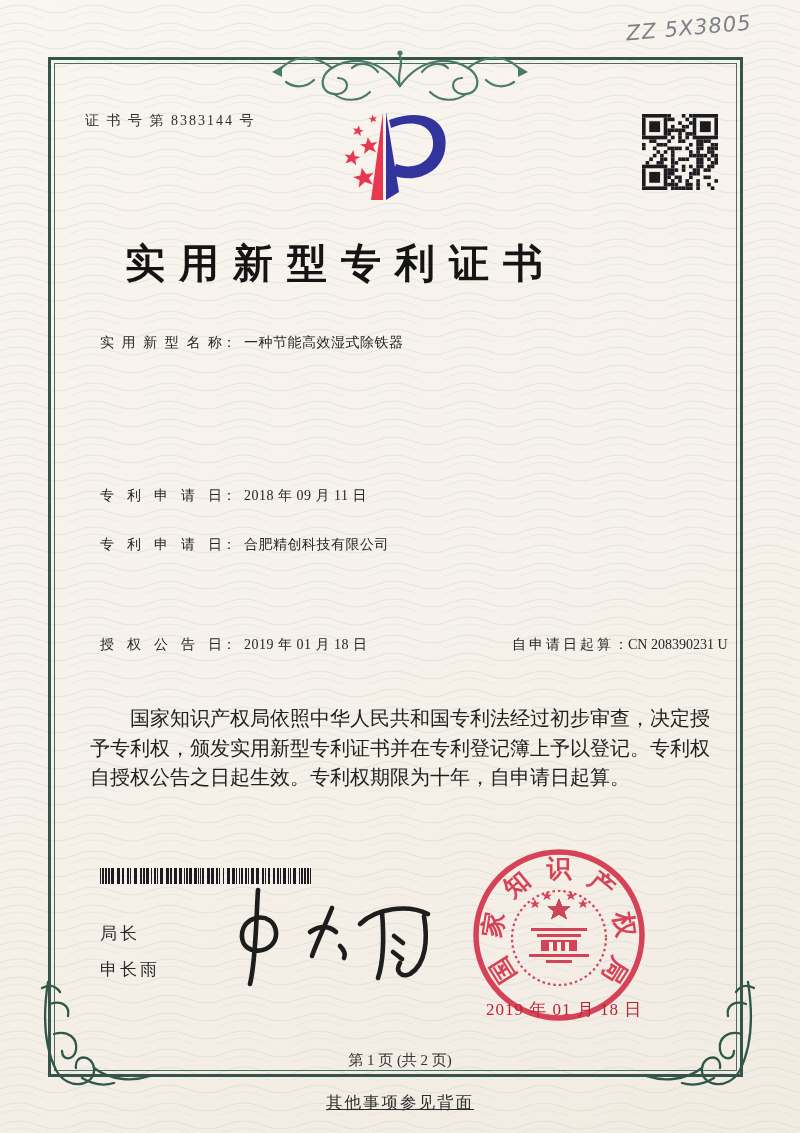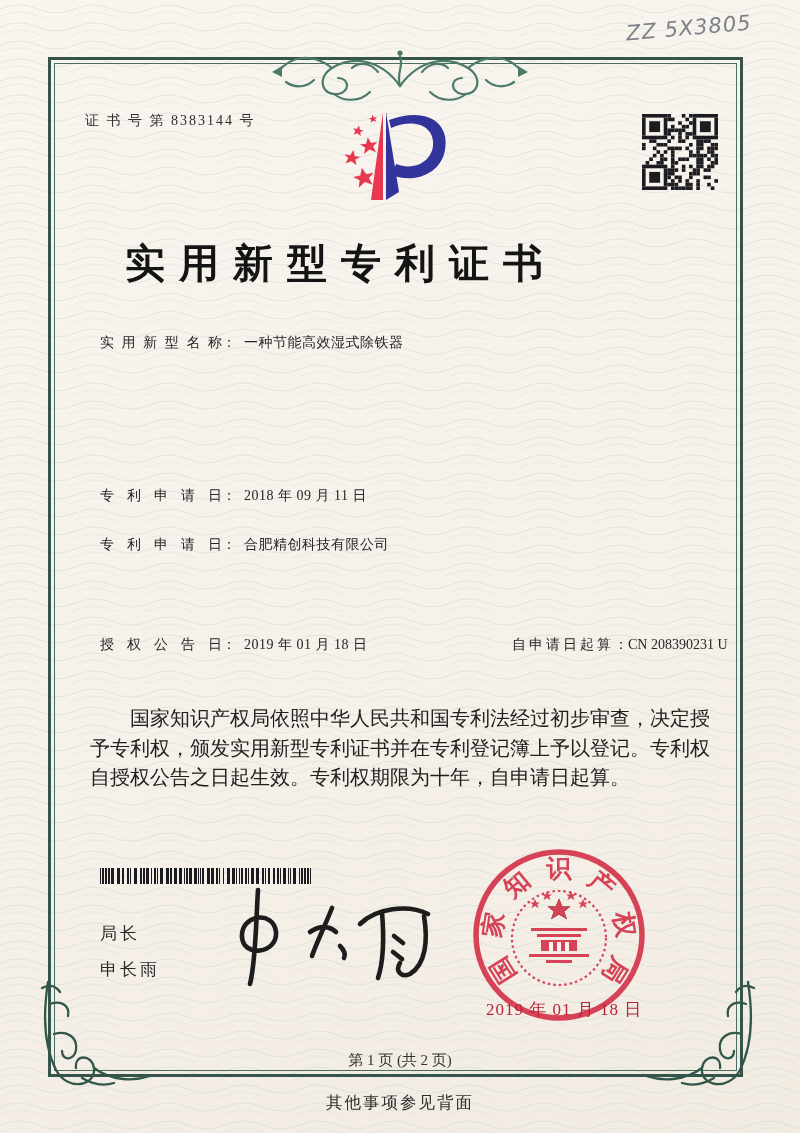--- a/index.html
+++ b/index.html
@@ -72,21 +72,21 @@
     position:absolute; left:486px; top:998px; width:160px; z-index:3;
     font-size:17px; letter-spacing:1px; color:#bb2236; white-space:nowrap;
   }
 
   .page-info {
     position:absolute; left:0; top:1038px; width:800px; text-align:center;
     font-size:15px; color:#333;margin-top:13px;
   }
   .back-note {
     position:absolute; left:0; top:1092px; width:800px; text-align:center;
-    font-size:16.5px; color:#2c2c2c; letter-spacing:2px;
+    font-size:16.5px; color:#2c2c2c; letter-spacing:2px;text-decoration:underline;
   }
 </style>
 </head>
 <body>
 
 <div class="page">
 
   <svg class="waves" width="800" height="1133">
     <defs>
       <pattern id="wv" width="150" height="18" patternUnits="userSpaceOnUse">

